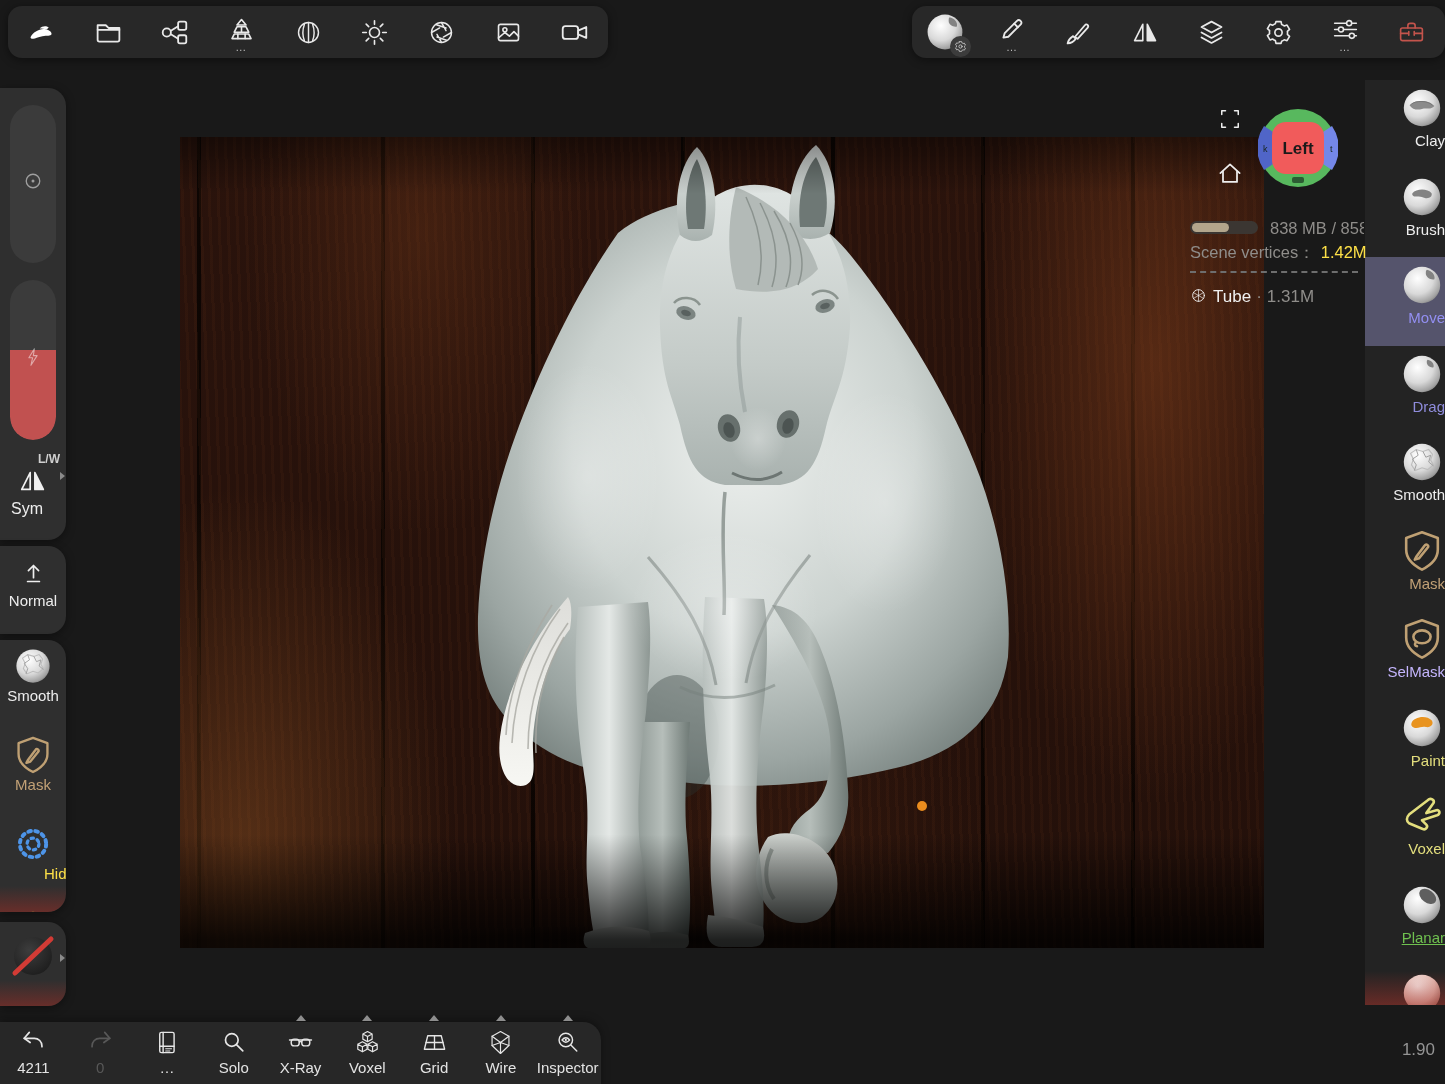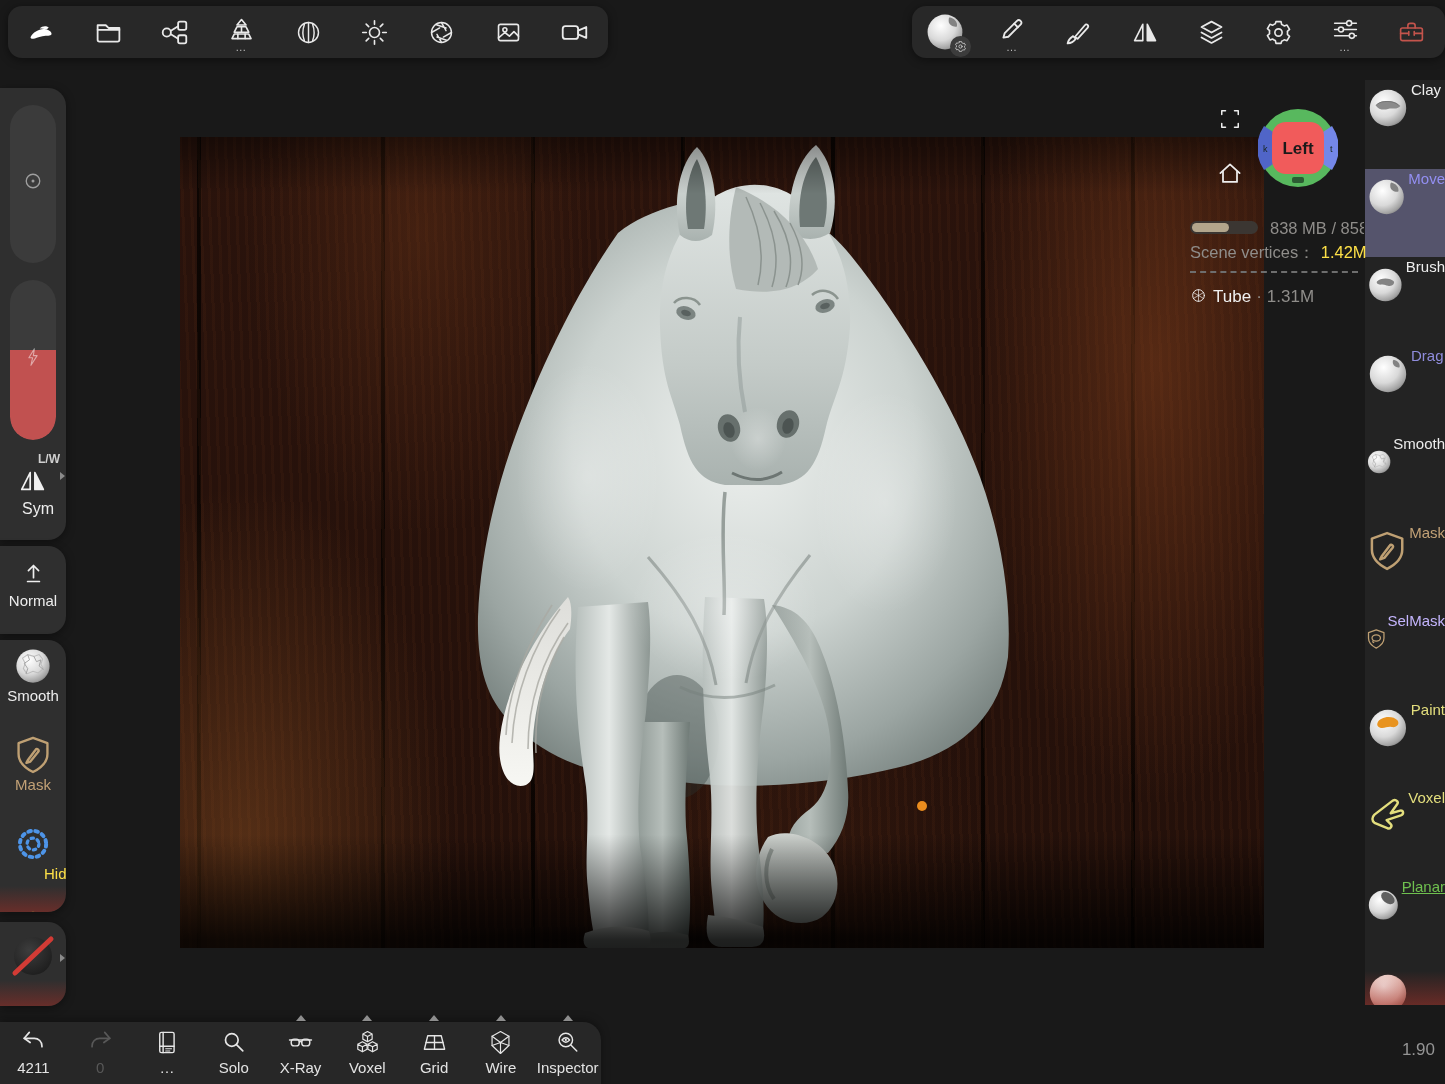--- a/index.html
+++ b/index.html
@@ -36,21 +36,21 @@
   #size-slider .ic { width:24px; height:24px; color:#9e9e9e; margin:64px auto 0; }
   #intensity-slider { top:192px; height:160px; }
   #intensity-fill { position:absolute; left:0; right:0; bottom:0; height:90px; border-radius:0 0 23px 23px; }
   #intensity-slider .ic { position:absolute; left:12px; top:66px; width:22px; height:22px;
     color:rgba(255,255,255,.5); }
   #lw-label { position:absolute; right:6px; top:364px; font-size:12px; font-weight:bold; color:#cfcfcf; }
   .mini-caret-r { position:absolute; width:0; height:0; border-top:4px solid transparent;
     border-bottom:4px solid transparent; border-left:5px solid #8a8a8a; }
   #lp-a .mini-caret-r { right:1px; top:384px; }
   #sym-icon { position:absolute; left:17px; top:378px; width:32px; height:30px; color:#f0f0f0; }
-  #sym-label { position:absolute; left:0; width:54px; top:412px; text-align:right;
+  #sym-label { position:absolute; left:0; width:54px; top:412px; text-align:center;
     font-size:16px; color:#ededed; }
   #lp-b { top:546px; height:88px; text-align:center; }
   #lp-b .ic { width:27px; height:27px; margin:14px auto 0; color:#efefef; }
   #lp-b .llabel { margin-top:5px; }
   .llabel { font-size:15px; color:#ededed; text-align:center; }
   #lp-c { top:640px; height:272px; overflow:hidden; }
   #lp-c::after, #lp-d::after { content:""; position:absolute; left:0; right:0; bottom:0; height:26px;
     border-radius:0 0 18px 0;
     background:linear-gradient(180deg, rgba(120,35,30,0), rgba(150,45,38,.55)); pointer-events:none; }
   .ltool { height:84px; text-align:center; cursor:pointer; position:relative; }
@@ -59,21 +59,21 @@
   #lp-c .partial-gizmo { width:30px; height:16px; margin:2px auto 0; }
   #lp-d { top:922px; height:84px; }
   #lp-d .ic { width:48px; height:48px; margin:10px auto 0; }
   #lp-d .mini-caret-r { right:1px; top:32px; }
 
   
   #rp { left:1365px; top:80px; width:80px; height:925px; background:#232323; position:absolute;
     overflow:hidden; }
   #rp::after { content:""; position:absolute; left:0; right:0; bottom:0; height:34px;
     background:linear-gradient(180deg, rgba(140,40,34,0), rgba(160,50,42,.55)); pointer-events:none; }
-  .rtool { height:88.5px; display:flex; flex-direction:row; align-items:flex-start; cursor:pointer; }
+  .rtool { height:88.5px; display:flex; flex-direction:column; align-items:flex-end; cursor:pointer; }
   .rtool .ic { width:46px; height:46px; margin-top:5px; }
   .rtool .rlabel { font-size:15px; margin-top:1px; }
   .rtool.selected { background:#55546c; }
 
   
   #viewport { left:180px; top:137px; width:1084px; height:811px; position:absolute; cursor:crosshair;
     background:
       radial-gradient(ellipse 300px 520px at 6% 88%, rgba(158,92,40,.40), transparent 70%),
       radial-gradient(ellipse 260px 620px at 90% 28%, rgba(150,74,32,.42), transparent 70%),
       radial-gradient(ellipse 240px 420px at 22% 12%, rgba(128,64,28,.30), transparent 72%),
@@ -513,53 +513,53 @@
               <stop offset="1" stop-color="#6f6f6f"></stop>
             </radialGradient>
           </defs>
           <circle cx="24" cy="24" r="19" fill="url(#sg1)"></circle>
           <path d="M11 21c5-6 21-6 26 1-4 4.5-8 1.5-13 3C19 26.5 14 25.5 11 21z" fill="#8b8b8b"></path>
           <path d="M13 20c4-4 18-4 22 1.5" stroke="#767676" stroke-width="1" fill="none"></path>
         </svg>
       </span>
     <span class="rlabel" style="color: rgb(237, 237, 237);">Clay</span>
   </div>
+  <div class="rtool">
+    <span class="ic">
+        <svg viewBox="0 0 48 48">
+          <defs>
+            <radialGradient id="sg2" cx="0.38" cy="0.32" r="0.78">
+              <stop offset="0" stop-color="#ffffff"></stop>
+              <stop offset="0.55" stop-color="#d9d9d9"></stop>
+              <stop offset="0.85" stop-color="#a2a2a2"></stop>
+              <stop offset="1" stop-color="#6f6f6f"></stop>
+            </radialGradient>
+          </defs>
+          <circle cx="24" cy="24" r="19" fill="url(#sg2)"></circle>
+          <path d="M14 20c4-5 16-5 20 0 1 3-2 6-7 5-3-.6-4-2-8-1.5-3 .4-6-1-5-3.5z" fill="#838383"></path>
+        </svg>
+      </span>
+    <span class="rlabel" style="color: rgb(237, 237, 237);">Brush</span>
+  </div>
   <div class="rtool selected">
     <span class="ic">
         <svg viewBox="0 0 48 48">
           <defs>
             <radialGradient id="sg3" cx="0.38" cy="0.32" r="0.78">
               <stop offset="0" stop-color="#ffffff"></stop>
               <stop offset="0.55" stop-color="#d9d9d9"></stop>
               <stop offset="0.85" stop-color="#a2a2a2"></stop>
               <stop offset="1" stop-color="#6f6f6f"></stop>
             </radialGradient>
           </defs>
           <circle cx="24" cy="24" r="19" fill="url(#sg3)"></circle>
           <path d="M29 8c5 1 9 5 8 10-4 1-9-2-9-6 0-2 0-3 1-4z" fill="#828282"></path>
         </svg>
       </span>
     <span class="rlabel" style="color: rgb(147, 143, 242);">Move</span>
-  </div>
-  <div class="rtool">
-    <span class="ic">
-        <svg viewBox="0 0 48 48">
-          <defs>
-            <radialGradient id="sg2" cx="0.38" cy="0.32" r="0.78">
-              <stop offset="0" stop-color="#ffffff"></stop>
-              <stop offset="0.55" stop-color="#d9d9d9"></stop>
-              <stop offset="0.85" stop-color="#a2a2a2"></stop>
-              <stop offset="1" stop-color="#6f6f6f"></stop>
-            </radialGradient>
-          </defs>
-          <circle cx="24" cy="24" r="19" fill="url(#sg2)"></circle>
-          <path d="M14 20c4-5 16-5 20 0 1 3-2 6-7 5-3-.6-4-2-8-1.5-3 .4-6-1-5-3.5z" fill="#838383"></path>
-        </svg>
-      </span>
-    <span class="rlabel" style="color: rgb(237, 237, 237);">Brush</span>
   </div>
   <div class="rtool">
     <span class="ic">
         <svg viewBox="0 0 48 48">
           <defs>
             <radialGradient id="sg4" cx="0.38" cy="0.32" r="0.78">
               <stop offset="0" stop-color="#ffffff"></stop>
               <stop offset="0.55" stop-color="#d9d9d9"></stop>
               <stop offset="0.85" stop-color="#a2a2a2"></stop>
               <stop offset="1" stop-color="#6f6f6f"></stop>

